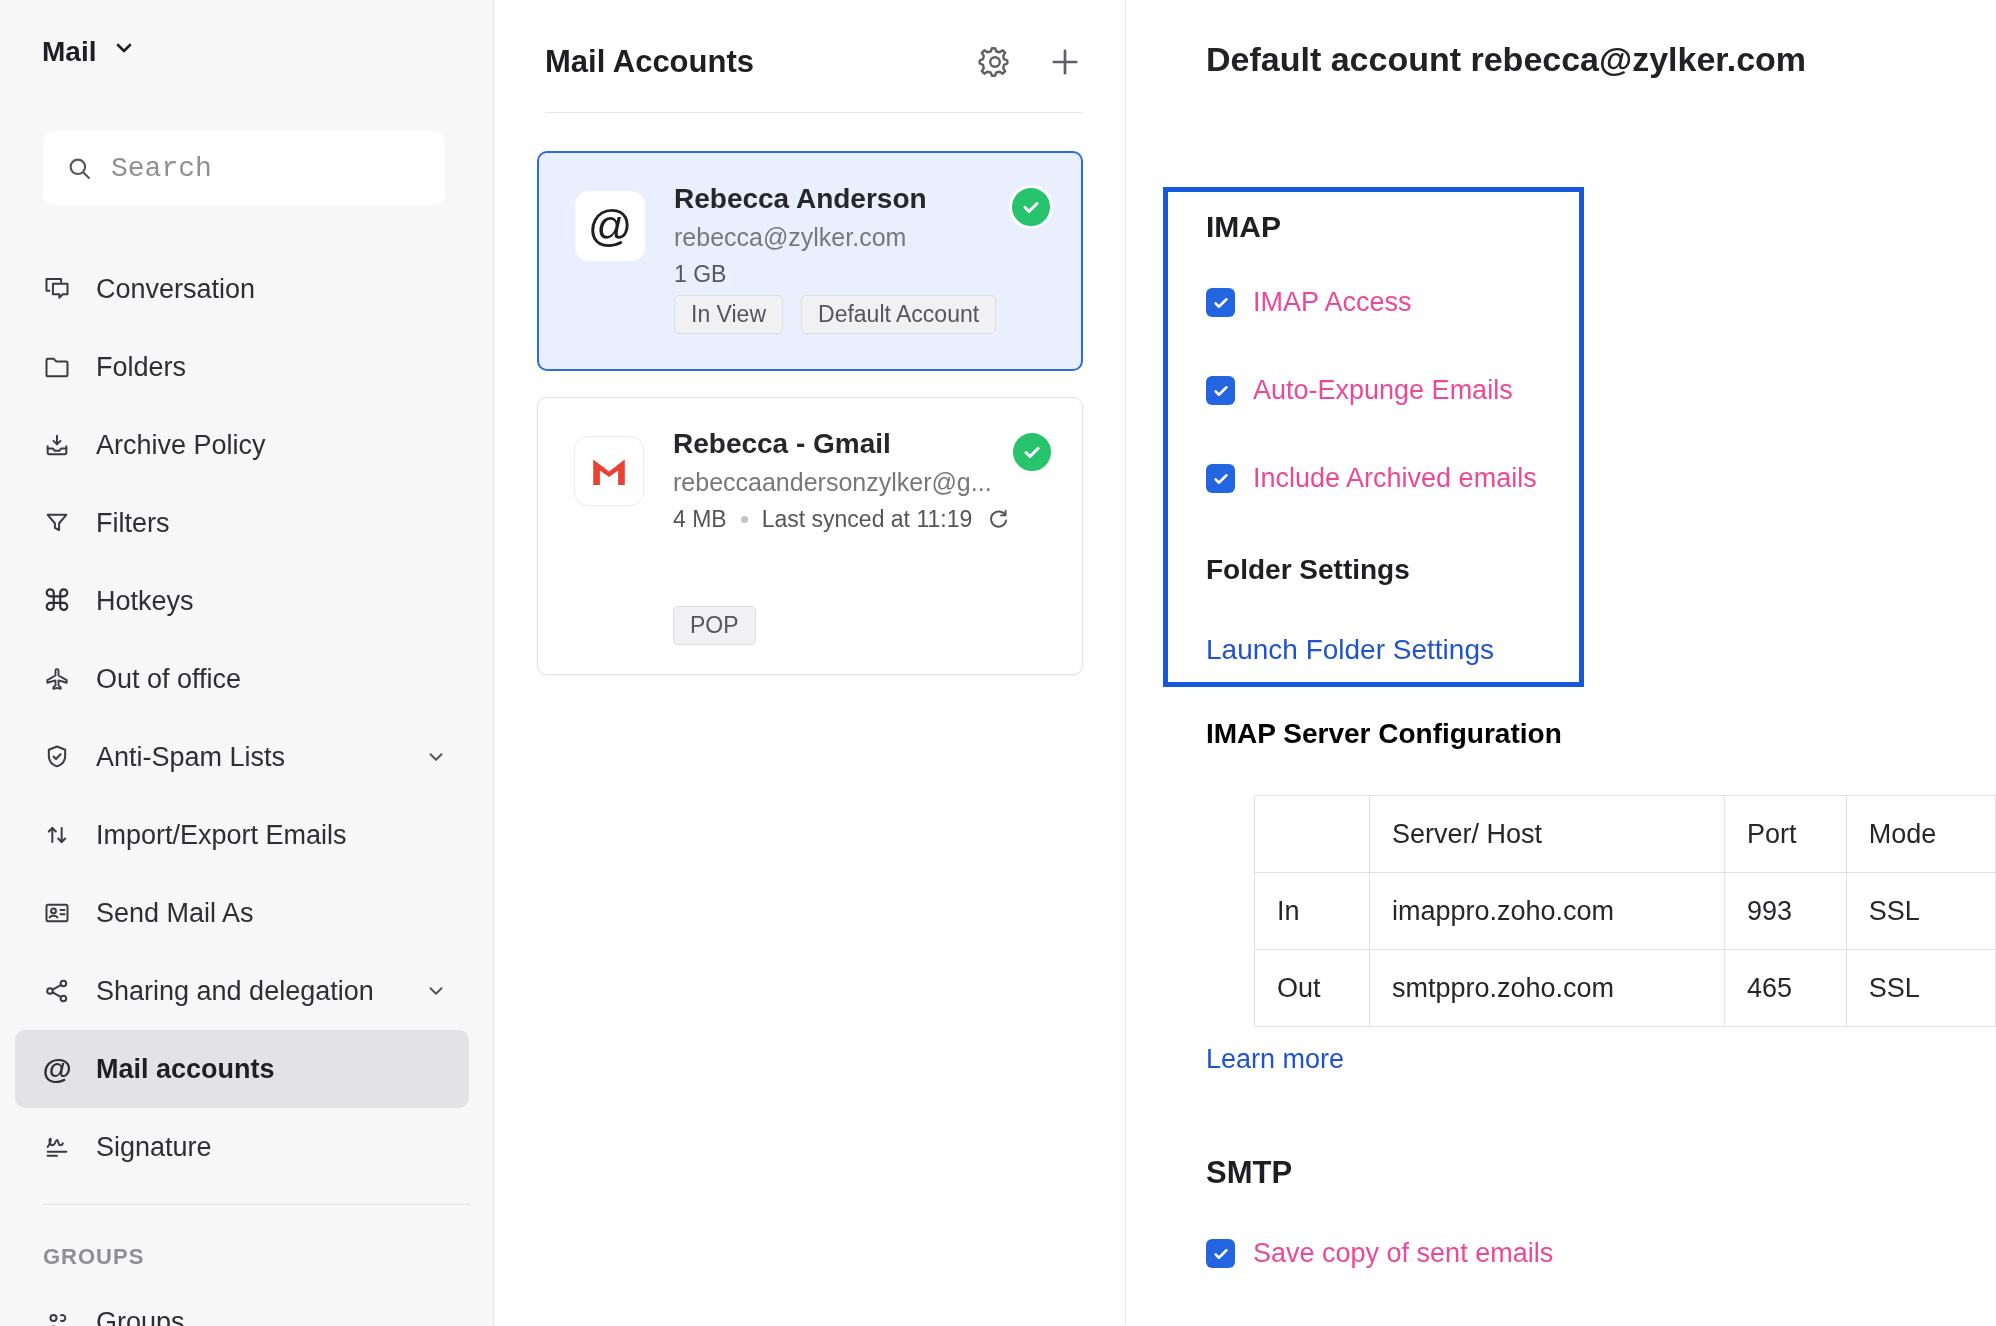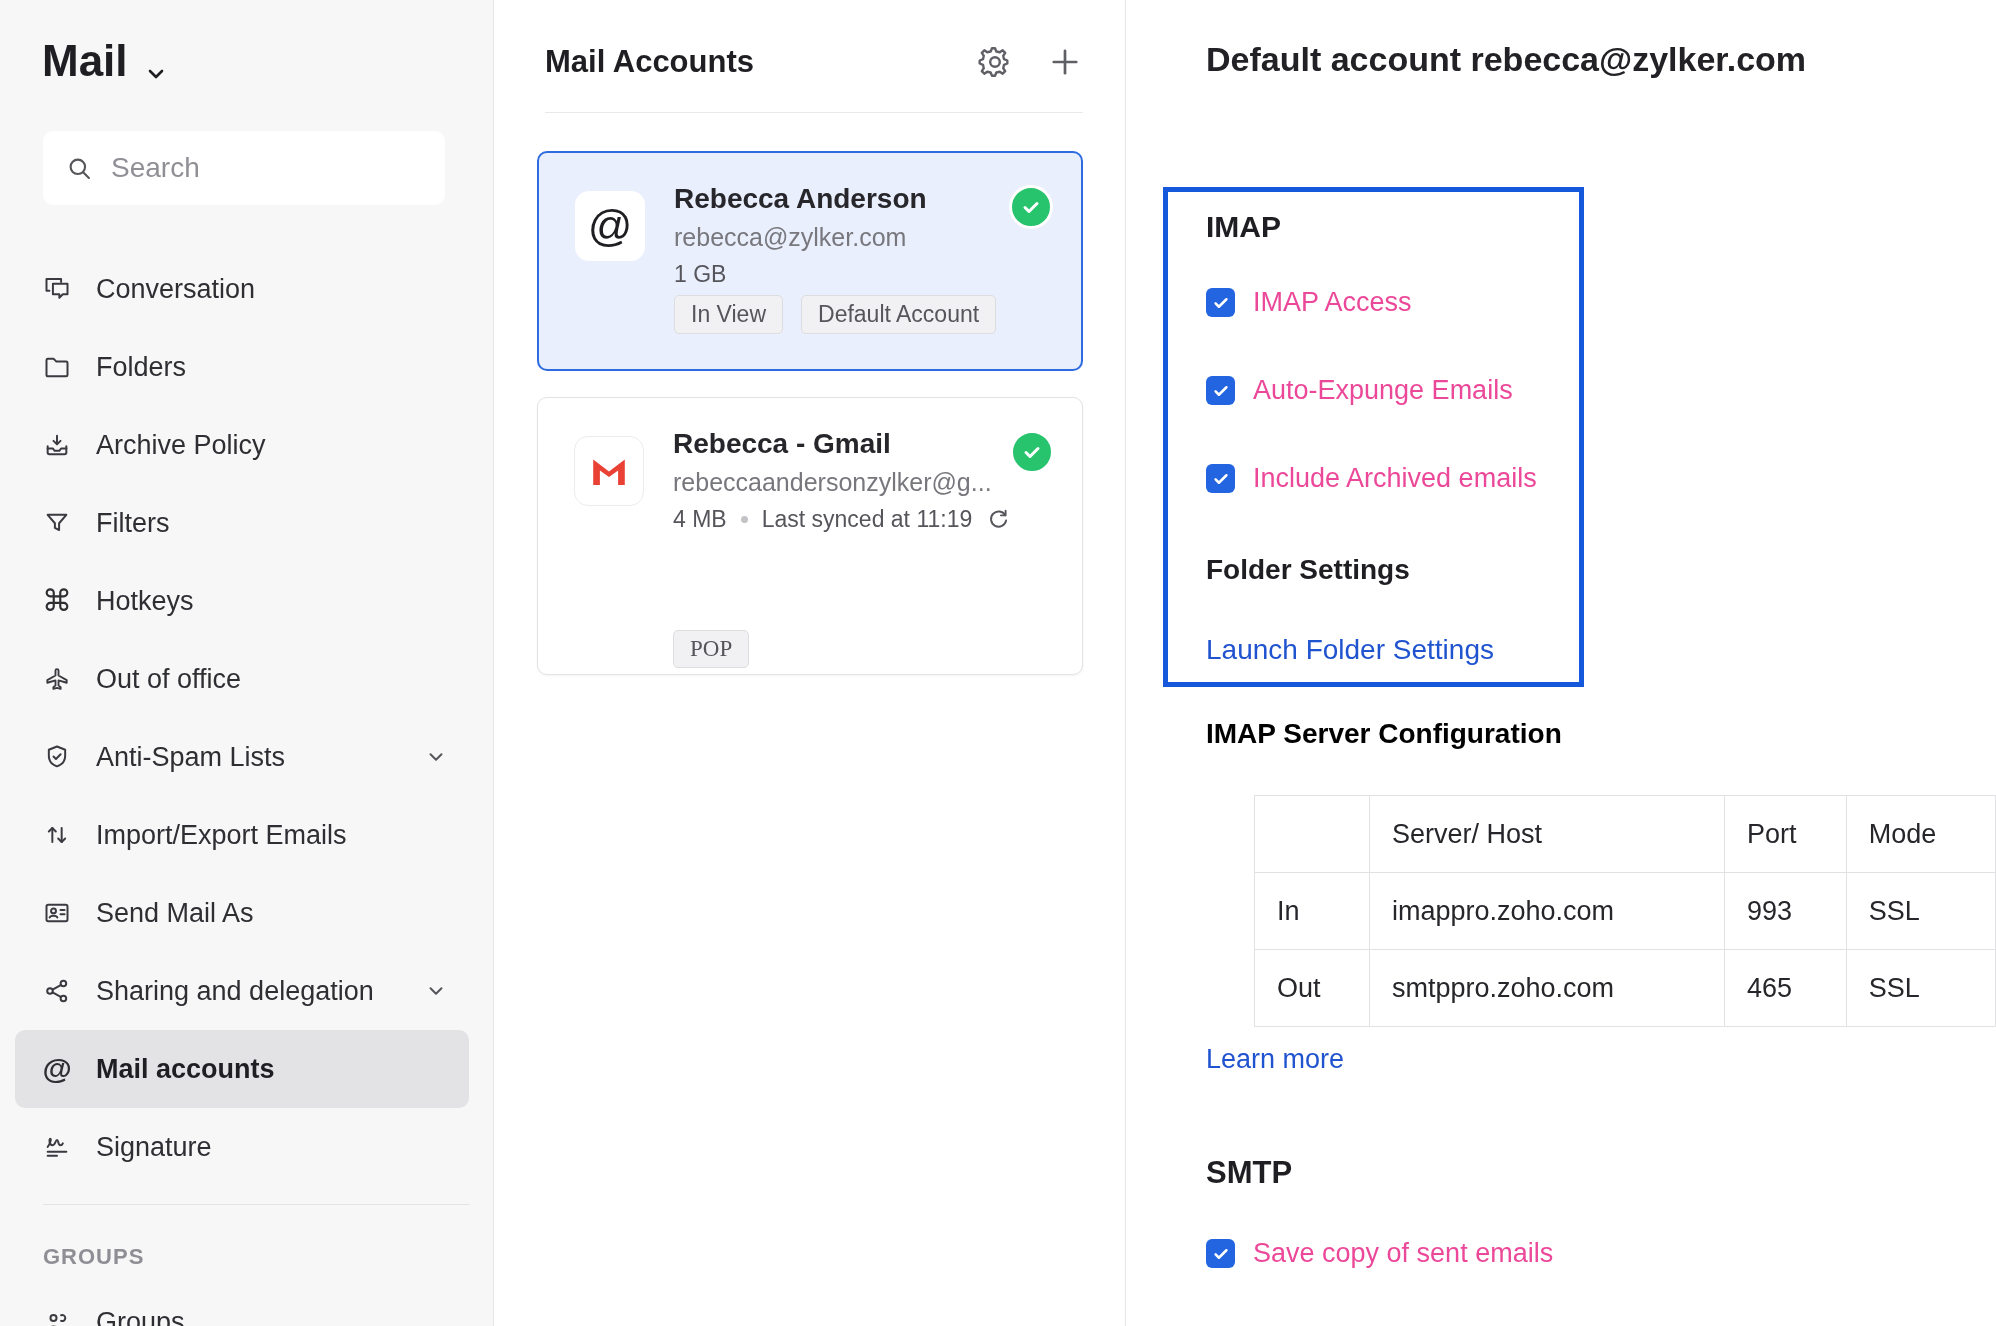--- a/index.html
+++ b/index.html
@@ -13,32 +13,32 @@
   }
   svg { display: block; }
 
   
   .sidebar {
     position: absolute; left: 0; top: 0; width: 494px; height: 1326px;
     background: #f7f7f8; border-right: 1px solid #e6e6e8;
   }
   .app-title {
     position: absolute; left: 42px; top: 36px;
-    display: flex; align-items: flex-end; gap: 16px;
-    font-size: 44px; font-weight: 700; color: #1f1f23; cursor: pointer;
+    display: flex; align-items: flex-start; gap: 16px;
+    font-size: 28px; font-weight: 700; color: #1f1f23; cursor: pointer;
   }
   .app-title svg { stroke: #1f1f23; }
   .search-box {
     position: absolute; left: 43px; top: 131px; width: 402px; height: 74px;
     background: #ffffff; border-radius: 10px;
     display: flex; align-items: center; padding-left: 22px; gap: 18px;
   }
   .search-box input {
     border: none; outline: none; background: transparent;
-    font-family: Liberation Sans, sans-serif;
+    font-family: Liberation Mono, monospace;
     font-size: 28px; color: #701a75; width: 300px;
   }
   .search-box input::placeholder { color: #8f8f96; }
   .nav { position: absolute; left: 0; top: 250px; width: 100%; }
   .nav-item {
     height: 78px; margin: 0 24px 0 15px; padding-left: 28px; border-radius: 10px;
     display: flex; align-items: center; gap: 25px;
     font-size: 27px; color: #2e2e33; cursor: pointer;
   }
   .nav-item .nicon { width: 28px; height: 28px; display: flex; align-items: center; justify-content: center; color: #3a3a40; }
@@ -78,21 +78,21 @@
   }
   .card-plain .card-avatar { border: 1px solid #ececee; }
   .at-glyph { font-size: 44px; color: #1f1f23; }
   .card-name { position: absolute; left: 135px; top: 30px; font-size: 28px; font-weight: 600; color: #26262b; }
   .card-email { position: absolute; left: 135px; top: 70px; font-size: 25px; color: #77777d; }
   .card-meta { position: absolute; left: 135px; top: 108px; font-size: 23px; color: #55555b; display: flex; align-items: center; gap: 14px; }
   .dot-sep { width: 7px; height: 7px; border-radius: 50%; background: #c3c3c7; display: inline-block; }
   .sync-icon svg { stroke: #55555b; }
   .card-tags { position: absolute; left: 135px; display: flex; gap: 18px; justify-content: flex-end; }
   .card-selected .card-tags { top: 142px; }
-  .card-plain .card-tags { top: 232px; font-family: Liberation Serif, serif; }
+  .card-plain .card-tags { top: 208px; }
   .tag {
     background: #f1f1f3; border: 1px solid #dddde0; border-radius: 5px;
     padding: 5px 16px; font-size: 23px; color: #55555b; white-space: nowrap;
   }
   .status-badge {
     position: absolute; right: 28px; top: 32px; width: 44px; height: 44px;
     border-radius: 50%; background: #27c46d; border: 3px solid #ffffff;
     display: flex; align-items: center; justify-content: center;
   }
   .status-badge svg { stroke: #ffffff; }

